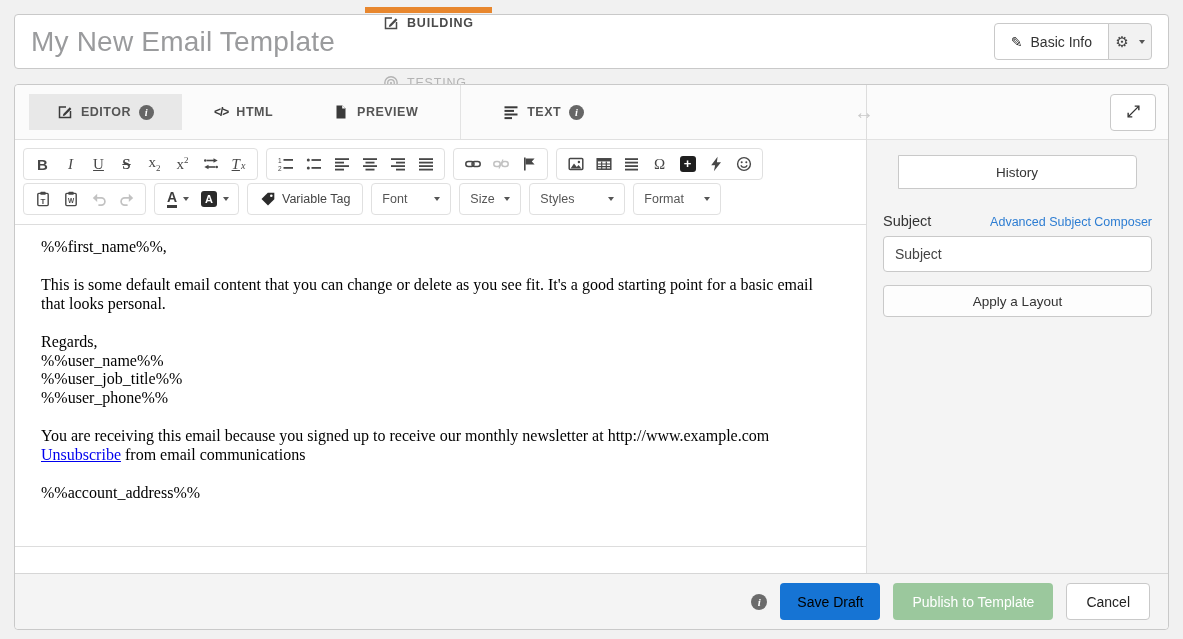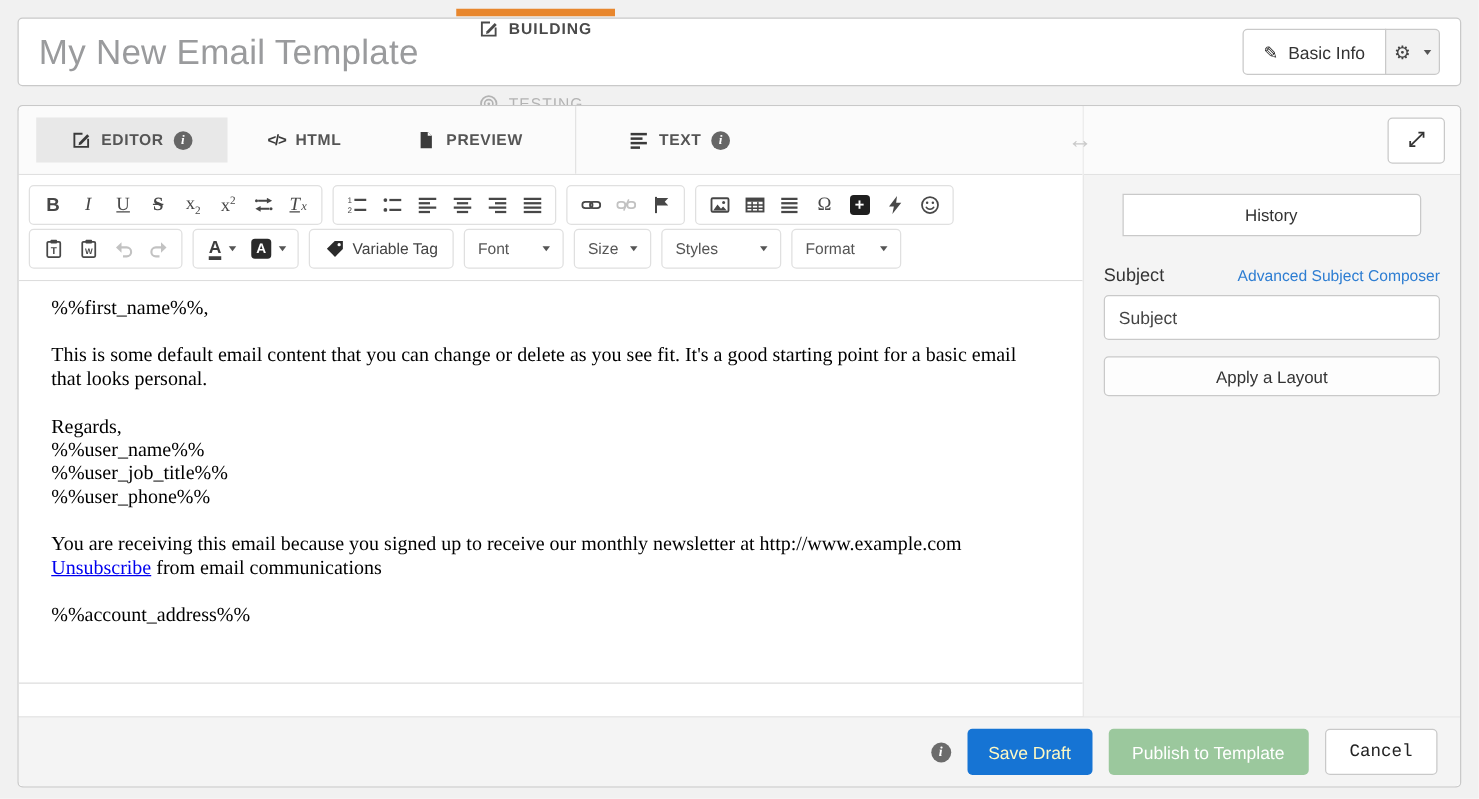--- a/index.html
+++ b/index.html
@@ -144,23 +144,23 @@
   .footer-bar {
     height:56px; background:#f4f4f4; border-top:1px solid #d6d6d6; border-radius:0 0 4px 4px;
     display:flex; align-items:center; justify-content:flex-end; gap:13px; padding:0 18px;
   }
   .info-badge {
     width:16px; height:16px; border-radius:50%; background:#6b6b6b; color:#fff;
     font-family:"Liberation Serif",serif; font-style:italic; font-weight:bold; font-size:11px;
     display:inline-flex; align-items:center; justify-content:center; flex:0 0 auto;
   }
   .info-badge.sm { width:15px; height:15px; font-size:10.5px; background:#666; }
-  .btn-save { height:37px; padding:0 17px; border:none; border-radius:4px; background:var(--primary-blue); color:#fef9c3; font-size:14px; }
+  .btn-save { height:37px; padding:0 17px; border:none; border-radius:4px; background:var(--primary-blue); color:#000000; font-size:14px; }
   .btn-publish { height:37px; padding:0 19px; border:none; border-radius:4px; background:var(--publish-green); color:#fff; font-size:14px; }
-  .btn-cancel { height:37px; padding:0 19px; border:1px solid #c9c9c9; border-radius:4px; background:#fff; color:#222; font-size:14px;font-family:Liberation Mono, monospace; }
+  .btn-cancel { height:37px; padding:0 19px; border:1px solid #c9c9c9; border-radius:4px; background:#fff; color:#222; font-size:14px; }
 </style>
 </head>
 <body style="--accent-orange: #e8872e; --primary-blue: #1674d4; --publish-green: #9bc89d; --link-blue: #2d7dd2;">
 
 <div class="header">
   <div class="page-title">My New Email Template</div>
   <div class="htabs" id="header-tabs">
       <button class="htab active">
         <span style="display: inline-flex; align-items: center;">
           <svg width="16" height="16" viewBox="0 0 16 16">

